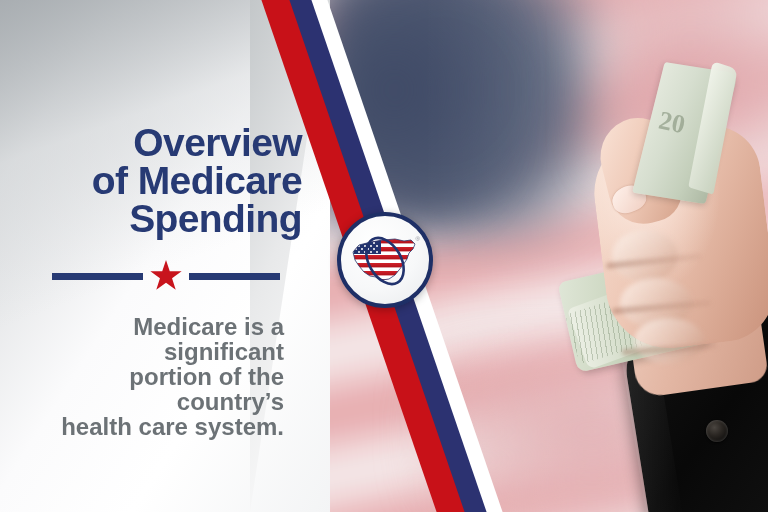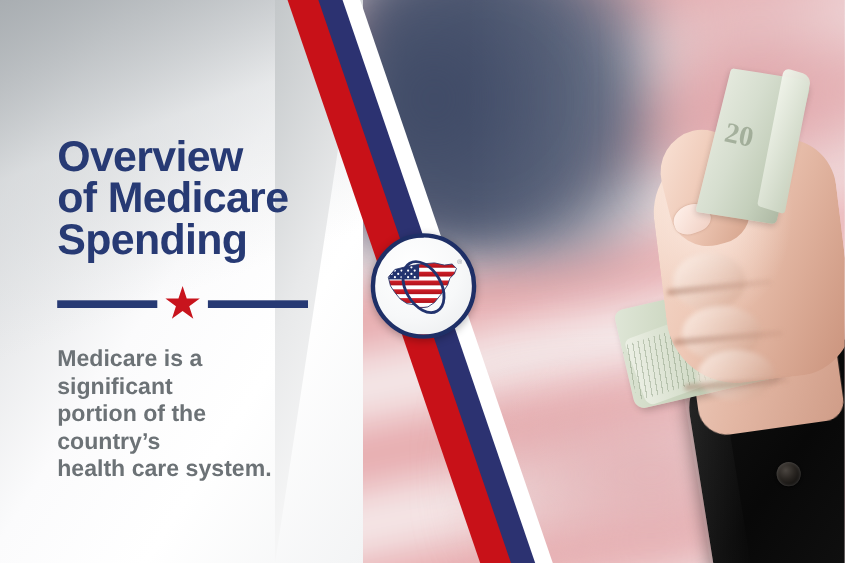--- a/index.html
+++ b/index.html
@@ -217,21 +217,21 @@
     clip-path:polygon(0 0, 78px 0, 0 512px);
   }
 
   
   .diagonal {
     position:absolute; left:0; top:0; width:768px; height:512px;
     pointer-events:none;
   }
 
   
-  .content { position:absolute; left:52px; top:124px; width:250px; }
+  .content { position:absolute; left:52px; top:124px; width:250px;text-align:right; }
   .headline {
     color:#273a74;
     font-size:39px;
     line-height:38px;
     font-weight:bold;
     letter-spacing:-.6px;
     white-space:pre-line;
   }
   .divider-row {
     display:flex; align-items:center;
@@ -242,21 +242,21 @@
   .rule-right { margin-left:0; }
   .star-wrap { width:46px; display:flex; justify-content:center; }
   .star {
     width:32px; height:32px;
     background:#c8141d;
     clip-path:polygon(50% 0%, 61.8% 35.2%, 98.9% 35.2%, 68.9% 57.2%, 80.4% 92.8%, 50% 70.8%, 19.6% 92.8%, 31.1% 57.2%, 1.1% 35.2%, 38.2% 35.2%);
   }
   .subhead {
     margin-top:22px;
     color:#6c7276;
-    font-size:21px;
+    font-size:24px;
     line-height:25px;
     font-weight:bold;
     white-space:pre-line;
     max-width:232px;
   }
 
   
   .badge {
     position:absolute;
     left:337px; top:212px; width:96px; height:96px;

